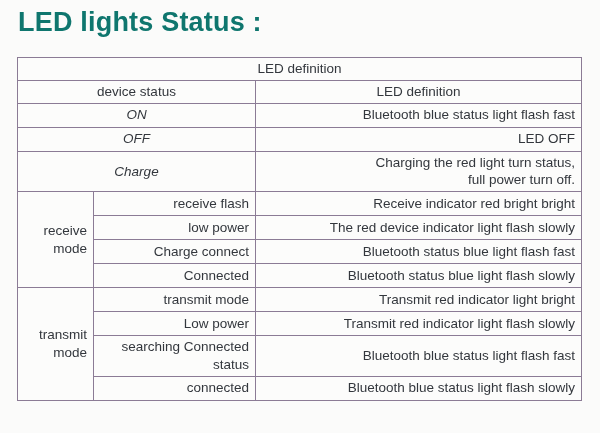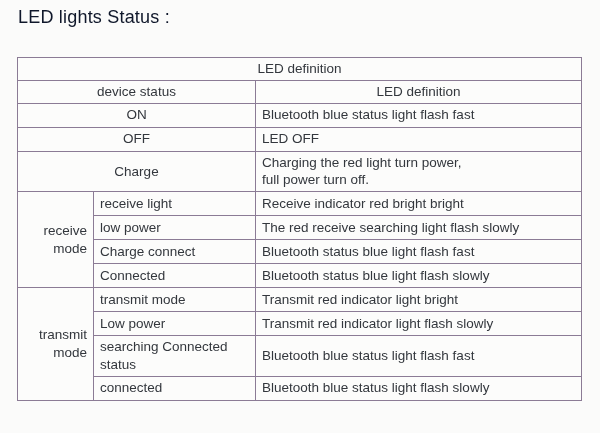--- a/index.html
+++ b/index.html
@@ -13,23 +13,23 @@
     font-family: "Liberation Sans", sans-serif;
     color: #33373d;
     overflow: hidden;
     position: relative;
   }
 
   .page-title {
     position: absolute;
     left: 18px;
     top: 7px;
-    font-size: 18px;
-    font-weight: normal;
-    color: #0f172a;
+    font-size: 27px;
+    font-weight: bold;
+    color: #0f766e;
     letter-spacing: 0.2px;
     white-space: nowrap;
   }
 
   .led-table {
     position: absolute;
     left: 17px;
     top: 57px;
     width: 519px;
     border-collapse: collapse;
@@ -53,22 +53,22 @@
   .col-c { width: 326px; }
 
   .hdr {
     color: #d9383a;
     text-align: center;
     font-size: 14px;
     padding-top: 3px;
     padding-bottom: 3px;
   }
 
-  .ctr { text-align: center; }
-  .lft { text-align: left; }
+  .ctr { text-align: center; font-style: italic; }
+  .lft { text-align: right; }
 
   .r-tall { height: 40px; }
   .r-norm { height: 24px; }
   .r-grp  { height: 24px; }
 
   .two-line { line-height: 1.45; }
 
   .group-label {
     text-align: right;
     font-size: 13.5px;
@@ -102,36 +102,36 @@
     </tr>
 
     <tr class="r-norm">
       <td class="ctr" colspan="2">OFF</td>
       <td class="lft">LED OFF</td>
     </tr>
 
     <tr class="r-tall">
       <td class="ctr" colspan="2">Charge</td>
       <td class="lft two-line">
-        <div>Charging the red light turn power,</div>
+        <div>Charging the red light turn status,</div>
         <div>full power turn off.</div>
       </td>
     </tr>
 
     <tr class="r-grp">
       <td class="group-label" rowspan="4">
         <div>receive</div>
         <div>mode</div>
       </td>
-      <td class="lft">receive light</td>
+      <td class="lft">receive flash</td>
       <td class="lft">Receive indicator red bright bright</td>
     </tr>
     <tr class="r-grp">
       <td class="lft">low power</td>
-      <td class="lft">The red receive searching light flash slowly</td>
+      <td class="lft">The red device indicator light flash slowly</td>
     </tr>
     <tr class="r-grp">
       <td class="lft">Charge connect</td>
       <td class="lft">Bluetooth status blue light flash fast</td>
     </tr>
     <tr class="r-grp">
       <td class="lft">Connected</td>
       <td class="lft">Bluetooth status blue light flash slowly</td>
     </tr>
 

